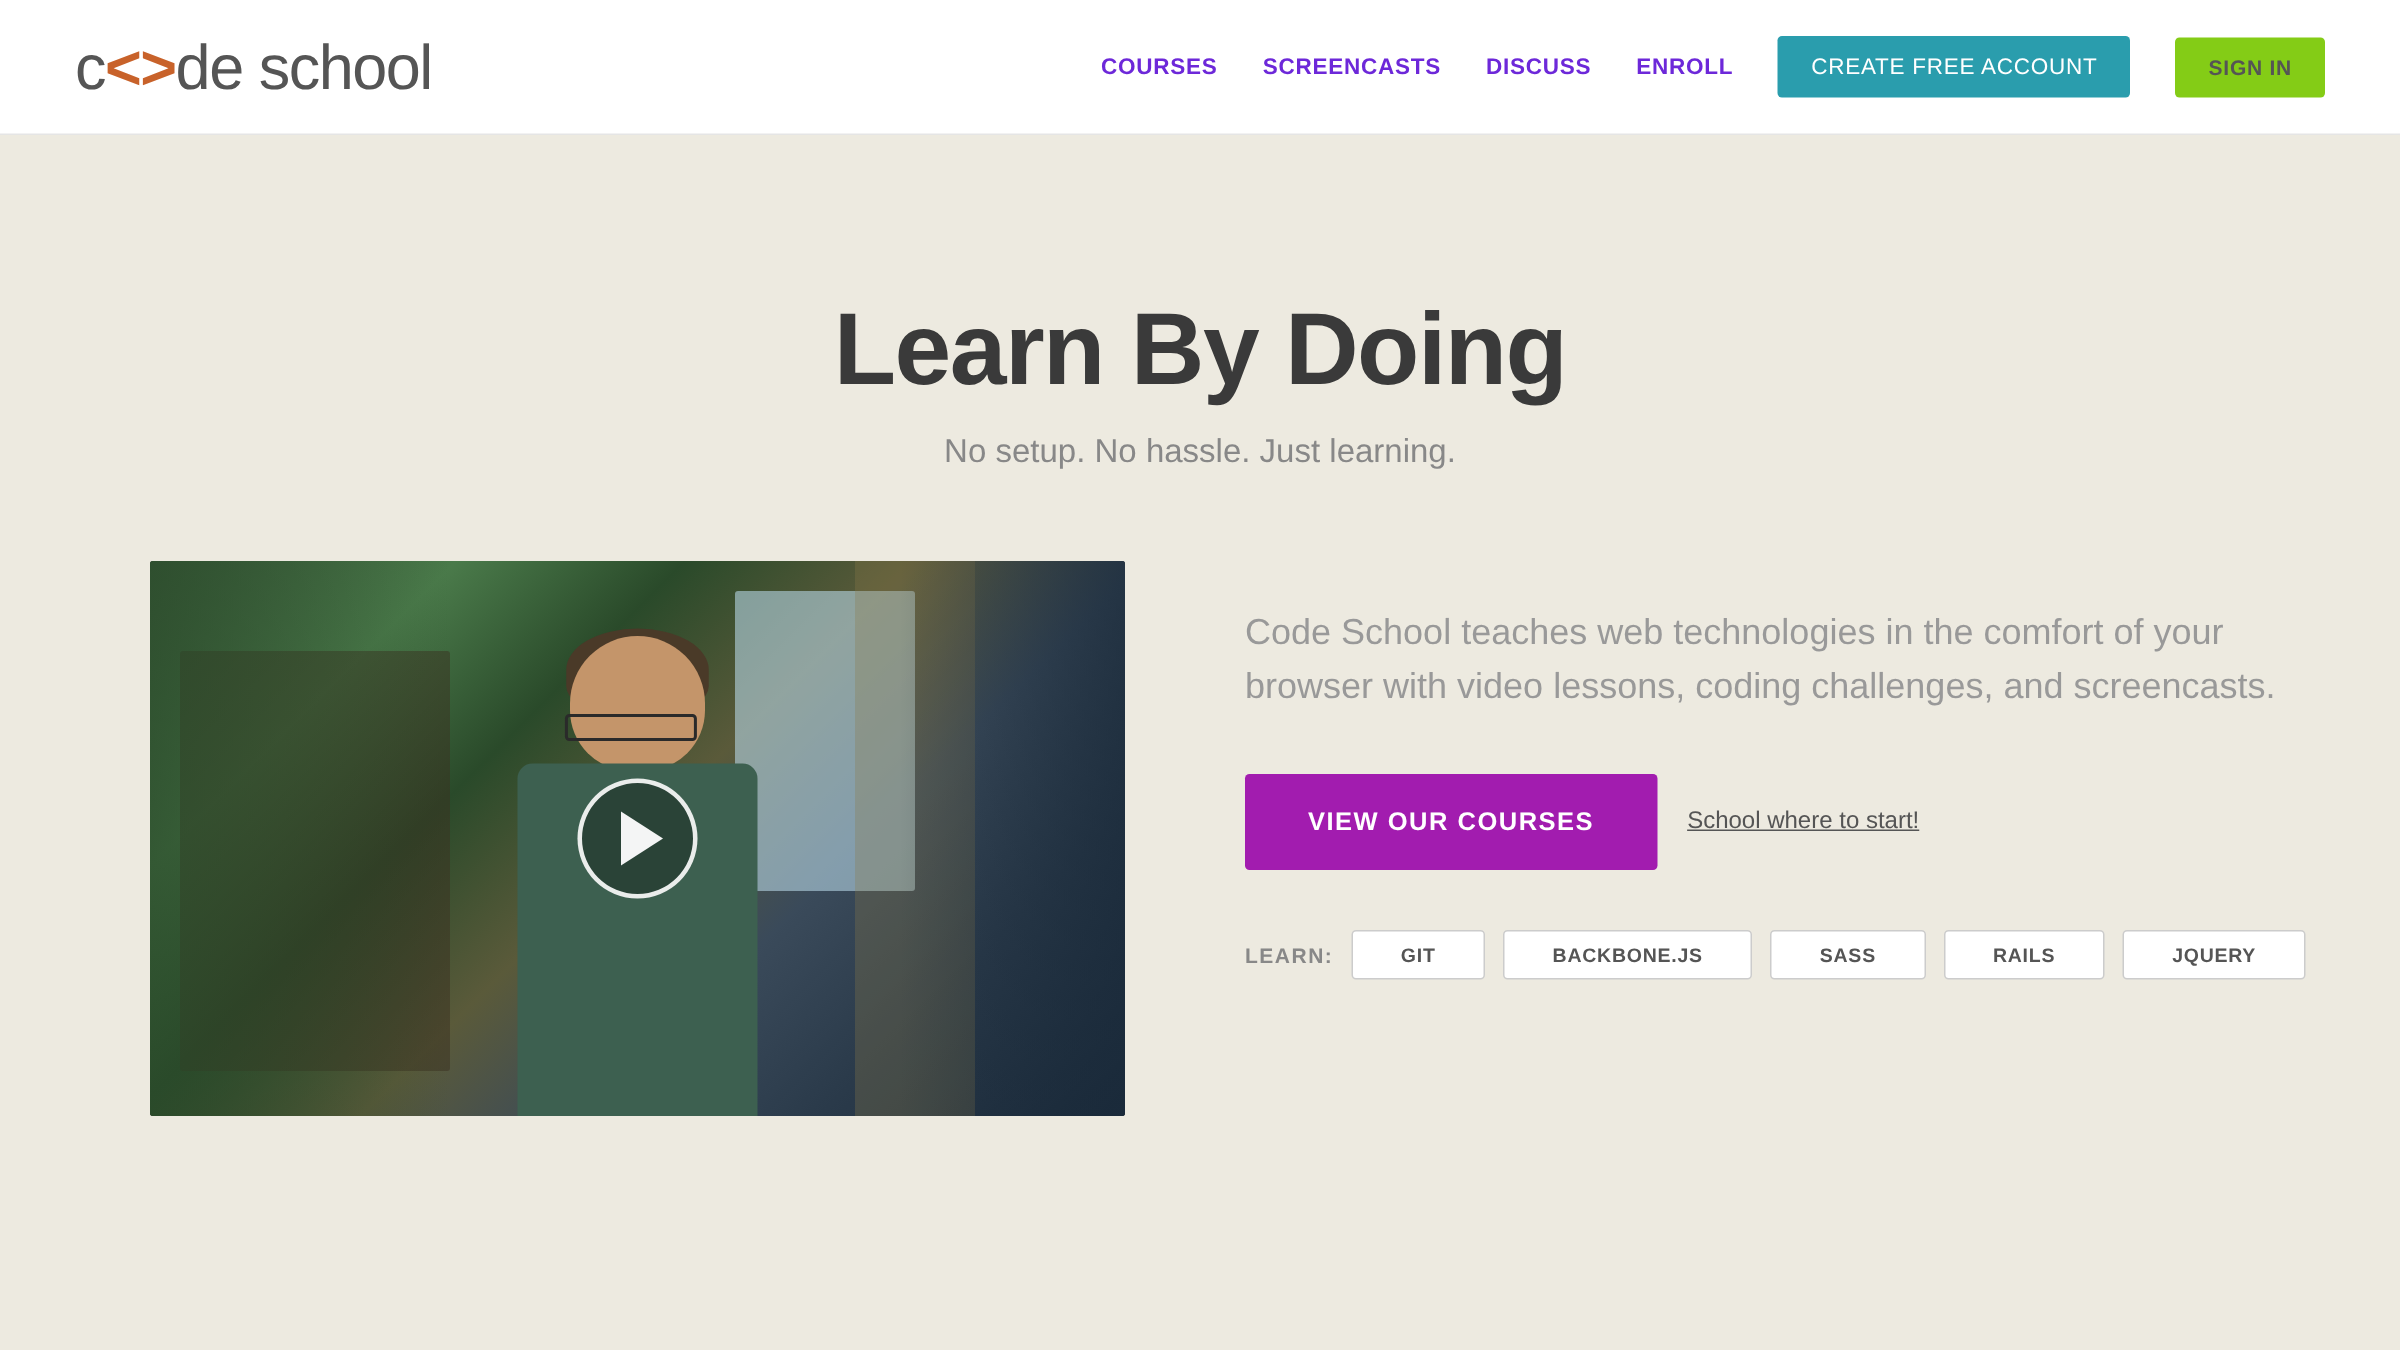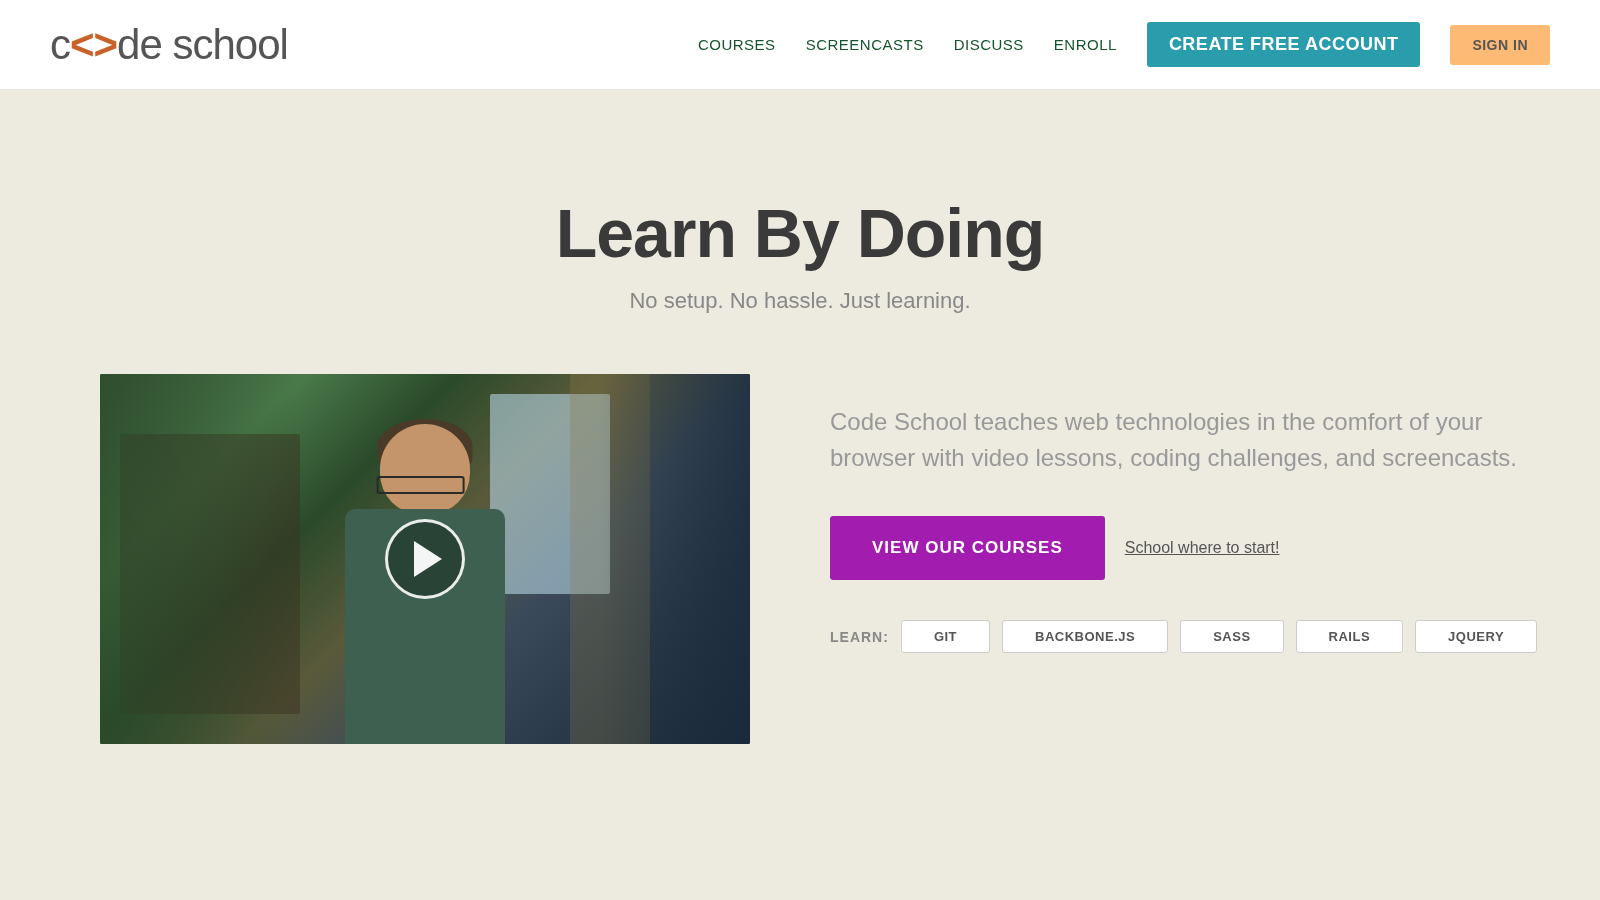--- a/index.html
+++ b/index.html
@@ -53,43 +53,43 @@
     }
 
     nav {
       display: flex;
       align-items: center;
       gap: 30px;
     }
 
     .nav-link {
       font-size: 15px;
-      font-weight: 400;
-      color: #14532d;
+      font-weight: 700;
+      color: #6d28d9;
       text-decoration: none;
       letter-spacing: 0.5px;
       text-transform: uppercase;
       cursor: pointer;
     }
 
     .btn-create {
       background: #2a9dad;
       color: #fff;
       border: none;
       padding: 12px 22px;
-      font-size: 18px;
-      font-weight: 700;
+      font-size: 15px;
+      font-weight: 400;
       letter-spacing: 0.5px;
       text-transform: uppercase;
       cursor: pointer;
       border-radius: 3px;
     }
 
     .btn-signin {
-      background: #fdba74;
+      background: #84cc16;
       color: #555;
       border: none;
       padding: 12px 22px;
       font-size: 14px;
       font-weight: 600;
       letter-spacing: 0.5px;
       text-transform: uppercase;
       cursor: pointer;
       border-radius: 3px;
     }

